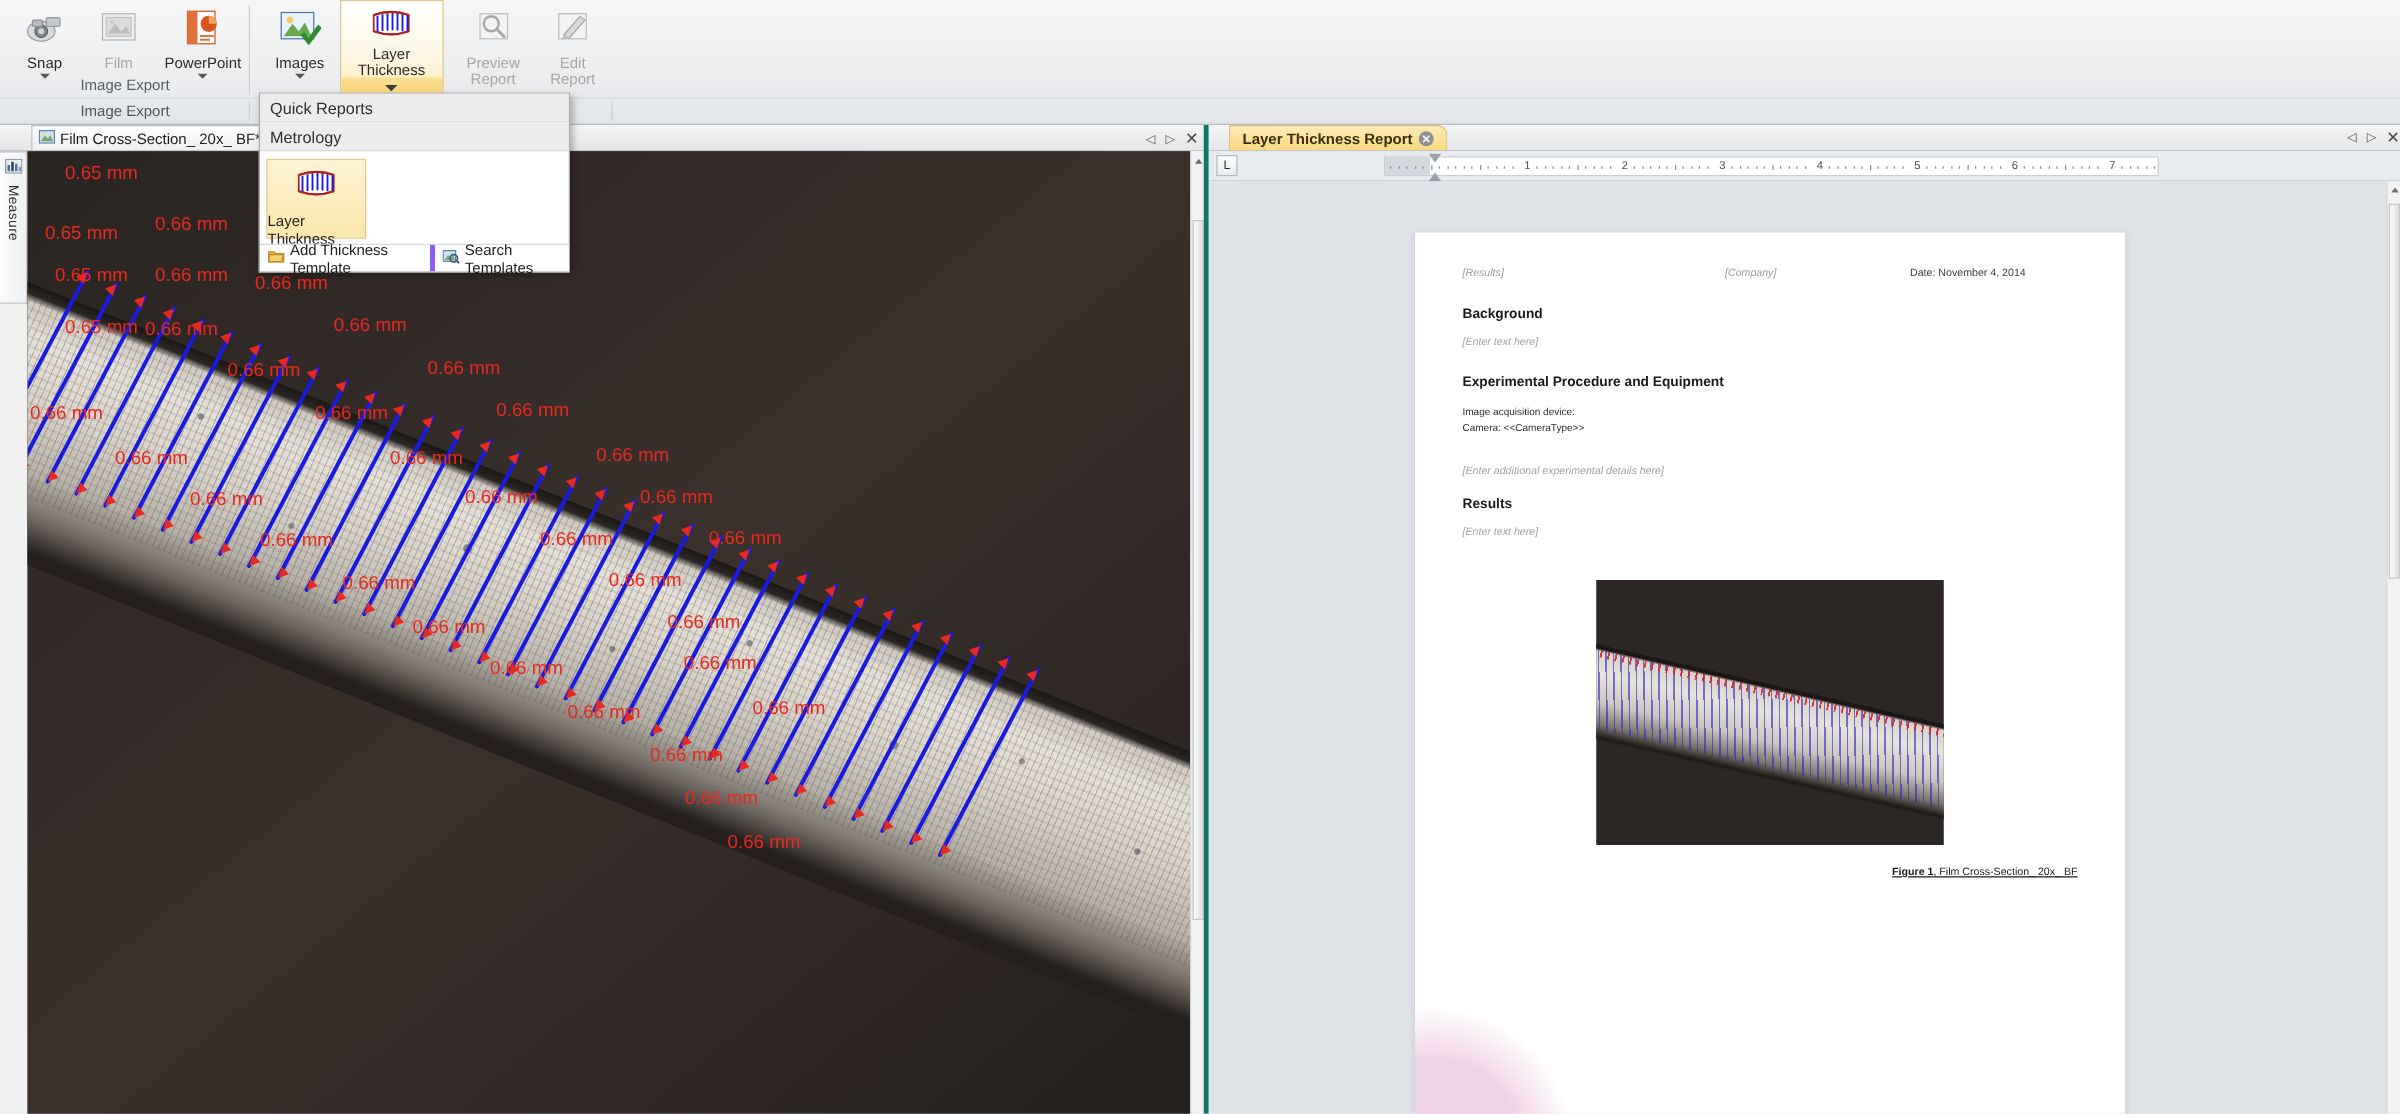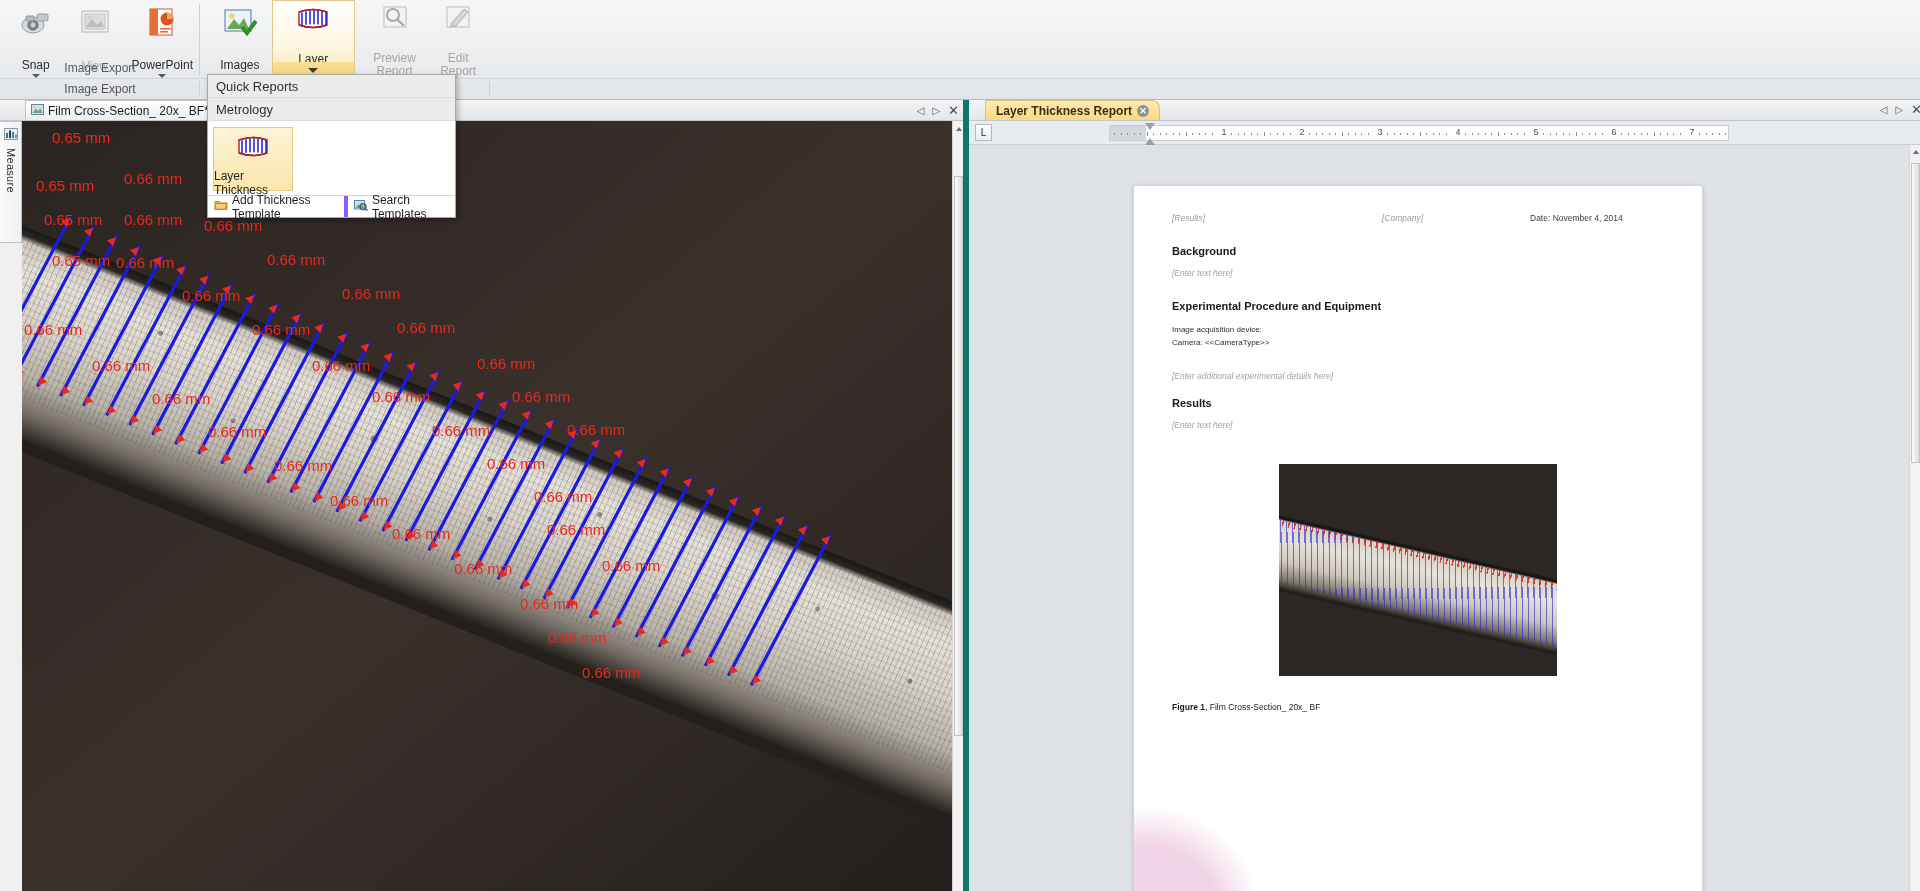--- a/index.html
+++ b/index.html
@@ -25,21 +25,21 @@
   }
   .rbtn {
     width: 66px; height: 78px;
     display: flex; flex-direction: column; align-items: center;
     padding-top: 4px; cursor: default; position: relative;
   }
   .rbtn.wide { width: 84px; }
   .rbtn .ricon { width: 38px; height: 36px; display: flex; align-items: center; justify-content: center; }
   .rbtn .rlabel {
     font-size: 12px; color: #2b2b2b; text-align: center; line-height: 13px;
-    margin-top: 20px; white-space: pre-line;
+    margin-top: 4px; white-space: pre-line;
   }
   .rbtn.disabled .rlabel { color: #a6a6a6; }
   .rbtn .rcaret {
     margin-top: 2px; width: 0; height: 0;
     border-left: 4px solid transparent; border-right: 4px solid transparent;
     border-top: 4px solid #55585c;
   }
 
   .rbtn.selected {
     background: linear-gradient(to bottom, #ffffff 0%, #fdf6e0 60%, #fbe9ac 100%);
@@ -194,21 +194,21 @@
 
   svg.overlay { position: absolute; left: 0; top: 0; width: 930px; height: 770px; }
   .mlabeltext {
     font-family: "Liberation Sans", sans-serif; font-size: 15px;
     fill: #e8291f; font-weight: 400;
   }
 
   
   .rightpanel {
     position: absolute; left: 963px; top: 100px; width: 957px; height: 791px;
-    background: #dfe3e8; border-left: 6px solid #0f766e;
+    background: #dfe3e8; border-left: 4px solid #0f766e;
   }
   .rp-tabbar {
     position: absolute; left: 0; top: 0; width: 957px; height: 21px;
     background: linear-gradient(to bottom,#f3f4f5,#e4e6e9);
     border-bottom: 1px solid #c3c6ca; display: flex; align-items: flex-end;
   }
   .rp-tab {
     display: flex; align-items: center; gap: 5px; height: 20px; padding: 0 10px;
     margin-left: 16px;
     background: linear-gradient(to bottom,#fde9b4,#fbd97f);
@@ -299,21 +299,21 @@
     position: absolute; left: 40px; top: 4px; width: 330px; height: 62px;
     background-image: repeating-linear-gradient(76deg,
       rgba(40,40,210,.62) 0 1.2px, rgba(0,0,0,0) 1.2px 6px);
   }
   .figfilm .redrow {
     position: absolute; left: 40px; top: 4px; width: 330px; height: 6px;
     background-image: repeating-linear-gradient(90deg,
       rgba(215,30,30,.85) 0 1.5px, rgba(0,0,0,0) 1.5px 6px);
   }
   .figcap {
-    margin-top: 26px; text-align: left; font-size: 8.5px; color: #1c1c1c;
+    margin-top: 16px; text-align: right; font-size: 8.5px; color: #1c1c1c; text-decoration: underline;
   }
   .figcap b { font-weight: bold; }
   .watermark {
     position: absolute; left: 0; bottom: 0; width: 130px; height: 120px;
     background: radial-gradient(ellipse at 10% 100%, rgba(236,196,220,.75) 0 45%, rgba(255,255,255,0) 70%);
     pointer-events: none;
   }
   .rp-scroll-v {
     position: absolute; right: 0; top: 45px; width: 11px; height: 746px;
     background: #f2f2f2; border-left: 1px solid #d6d6d6;
@@ -353,21 +353,21 @@
 
         <div class="rbtn disabled">
           <span class="ricon">
             <svg width="32" height="28" viewBox="0 0 32 28">
               <rect x="3" y="3" width="26" height="21" fill="#f0f0f0" stroke="#b4b4b4"></rect>
               <rect x="6" y="6" width="20" height="15" fill="#dcdcdc" stroke="#c2c2c2"></rect>
               <path d="M7 19 L13 11 L18 17 L22 13 L25 19 Z" fill="#bdbdbd"></path>
               <circle cx="11" cy="9.5" r="1.8" fill="#cfcfcf"></circle>
             </svg>
           </span>
-          <span class="rlabel">View</span>
+          <span class="rlabel">Film</span>
         </div>
 
         <div class="rbtn wide">
           <span class="ricon">
             <svg width="32" height="30" viewBox="0 0 32 30">
               <rect x="4" y="2" width="22" height="26" fill="#fff" stroke="#c75b2a"></rect>
               <rect x="4" y="2" width="8" height="26" fill="#e2703a"></rect>
               <circle cx="21" cy="12" r="6.5" fill="#d9541f"></circle>
               <path d="M21 12 L21 5.5 A6.5 6.5 0 0 1 27.5 12 Z" fill="#f2a25c"></path>
               <rect x="14" y="21" width="11" height="1.6" fill="#e2703a"></rect>

